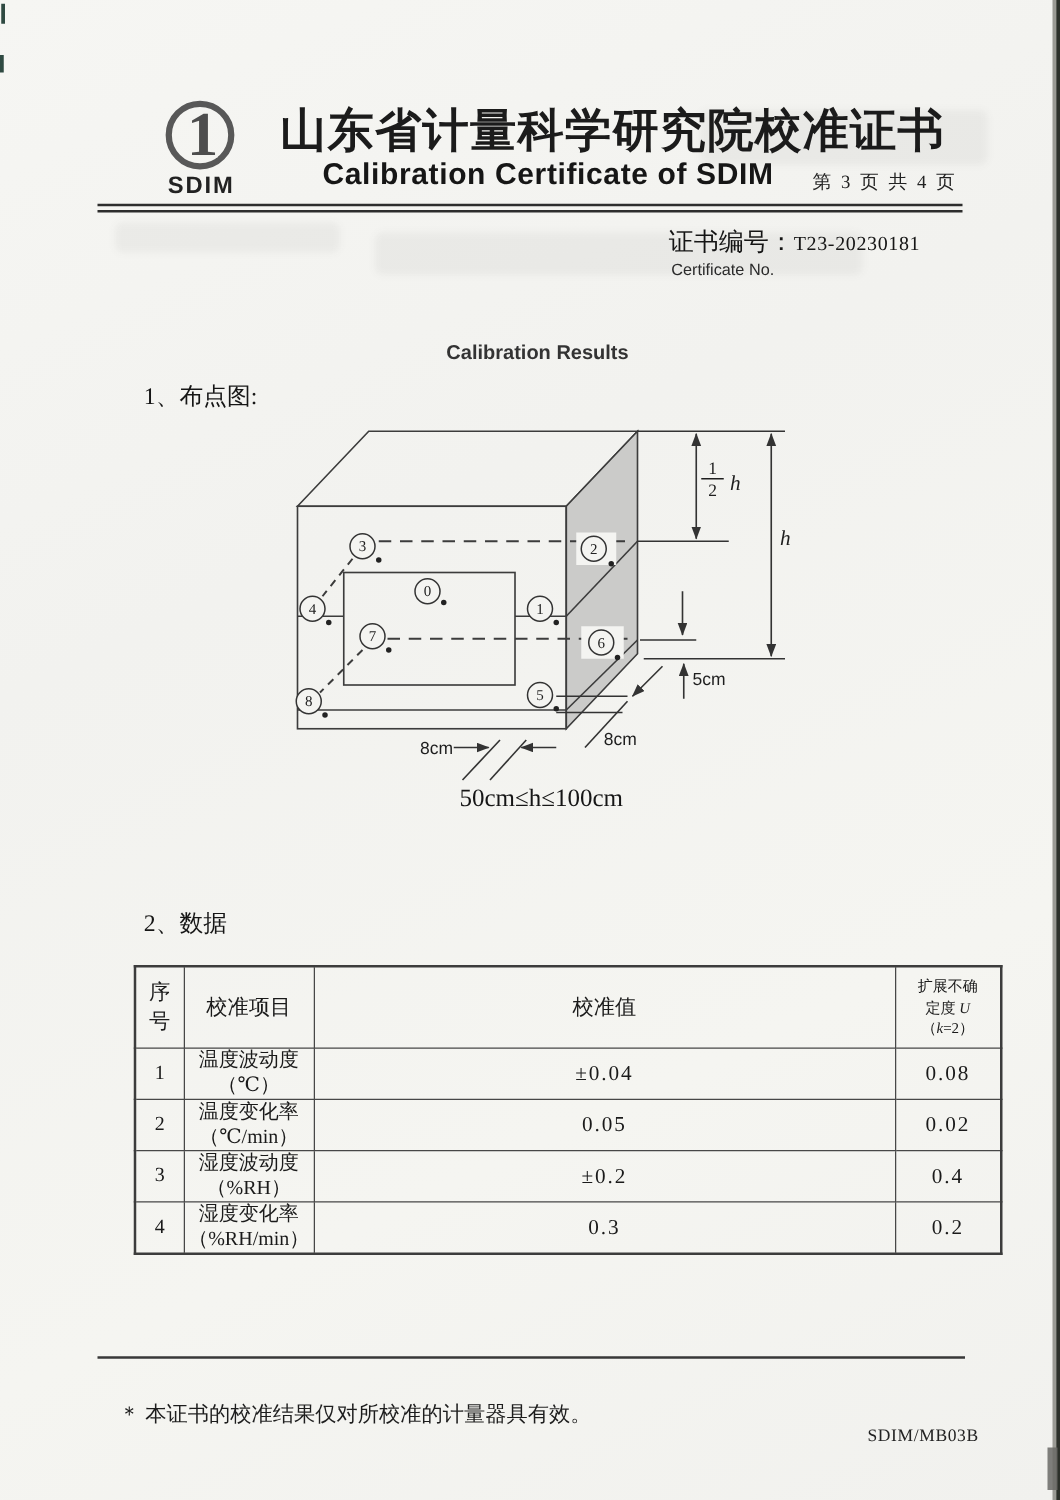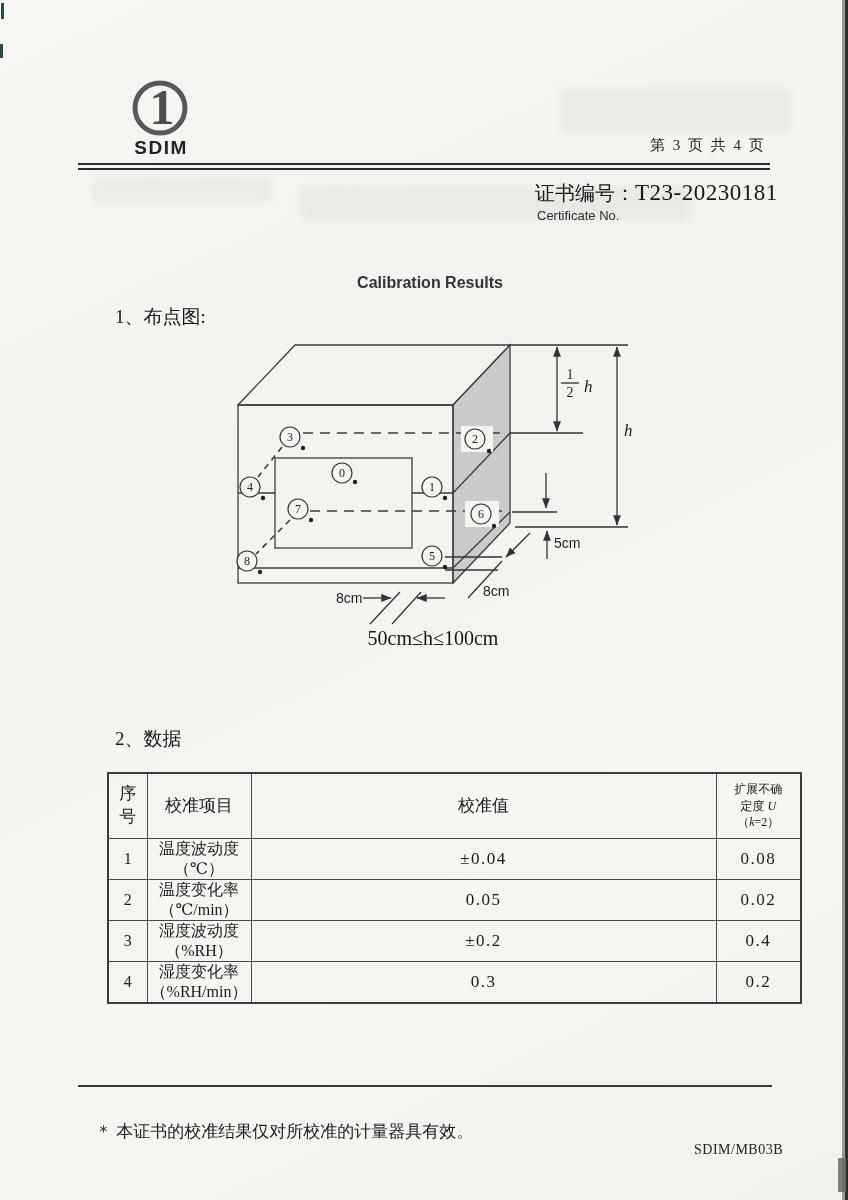--- a/index.html
+++ b/index.html
@@ -9,21 +9,21 @@
     font-family:"Liberation Serif","DejaVu Serif",serif;color:#1c1c1c;
   }
   .abs{position:absolute;}
   
   .title-cn{left:224px;top:80px;width:450px;font-size:37px;font-weight:600;letter-spacing:1px;white-space:nowrap;color:#1b1b1b;}
   .title-en{left:258px;top:126px;font-family:"Liberation Sans","DejaVu Sans",sans-serif;font-size:24px;font-weight:bold;letter-spacing:.5px;color:#161616;white-space:nowrap;}
   .page-info{left:650px;top:136px;font-size:15px;letter-spacing:2px;color:#222;white-space:nowrap;}
   .rule{left:78px;width:692px;height:2px;background:#2d2d2d;}
   
   .cert-line{left:535px;top:180px;font-size:20px;white-space:nowrap;color:#151515;}
-  .cert-val{font-size:23px;letter-spacing:.5px;}
+  .cert-val{font-size:16px;letter-spacing:.5px;}
   .cert-en{left:537px;top:208px;font-family:"Liberation Sans","DejaVu Sans",sans-serif;font-size:13px;color:#2a2a2a;}
   
   .res-cn{left:12px;top:232px;width:836px;text-align:center;font-size:31px;font-weight:bold;letter-spacing:14px;color:#111;}
   .res-en{left:12px;top:274px;width:836px;text-align:center;font-family:"Liberation Sans","DejaVu Sans",sans-serif;font-size:16px;color:#333;font-weight:bold;}
   .sec-head{font-size:19px;color:#161616;white-space:nowrap;}
   
   table.data{border-collapse:collapse;table-layout:fixed;background:transparent;}
   table.data th,table.data td{border:1px solid #474747;text-align:center;vertical-align:middle;padding:0;font-weight:normal;color:#1a1a1a;}
   table.data{border:2px solid #3c3c3c;}
   th.no-h{white-space:pre-line;font-size:17px;line-height:1.35;}
@@ -52,20 +52,22 @@
   <div class="abs smudge" style="left:560px;top:88px;width:230px;height:44px;"></div>
   <div class="abs smudge" style="left:92px;top:178px;width:180px;height:24px;"></div>
   <div class="abs smudge" style="left:300px;top:186px;width:390px;height:34px;"></div>
 
   <svg class="abs" style="left:122px;top:78px;" width="80" height="82" viewBox="0 0 80 82">
     <circle cx="38" cy="30" r="25" fill="none" stroke="#585858" stroke-width="5"></circle>
     <text x="40" y="46" text-anchor="middle" font-size="50" font-weight="bold" fill="#4d4d4d" stroke="#f4f4f1" stroke-width="4" paint-order="stroke">1</text>
     <text x="39" y="76" text-anchor="middle" font-size="19" font-weight="bold" letter-spacing="1.5" fill="#222" style="font-family:'Liberation Sans',sans-serif">SDIM</text>
   </svg>
 
+  <div class="abs title-cn">山东省计量科学研究院校准证书</div>
+  <div class="abs title-en">Calibration Certificate of SDIM</div>
   <div class="abs page-info">第 3 页 共 4 页</div>
 
   <div class="abs rule" style="top:163px;"></div>
   <div class="abs rule" style="top:168px;"></div>
 
   <div class="abs cert-line">
     <span>证书编号：</span><span class="cert-val">T23-20230181</span>
   </div>
   <div class="abs cert-en">Certificate No.</div>
 

